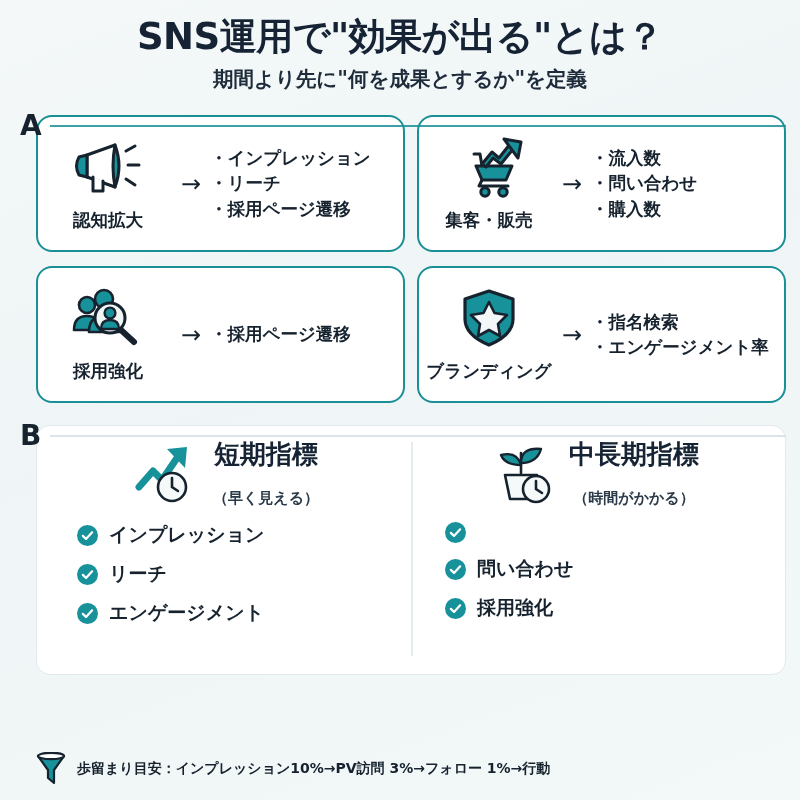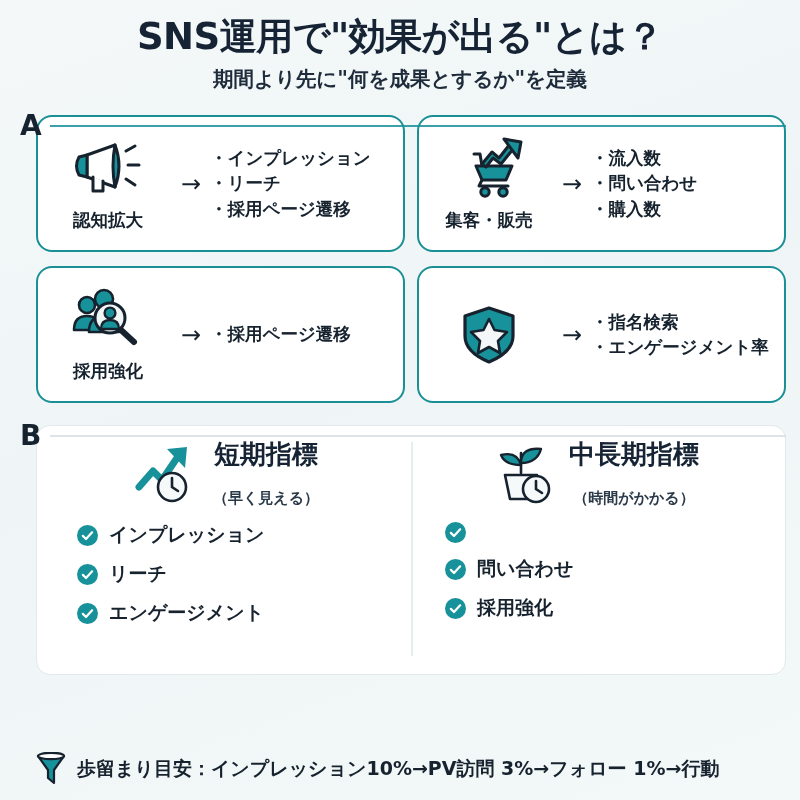--- a/index.html
+++ b/index.html
@@ -111,21 +111,21 @@
     display: flex; align-items: center; justify-content: center;
   }
   .check-text { font-size: 19px; font-weight: 800; color: #16222e; white-space: nowrap; }
 
   
   .footer {
     position: absolute; left: 36px; right: 14px; bottom: 14px;
     display: flex; align-items: center; gap: 11px;
   }
   .footer-icon { width: 30px; height: 34px; flex: 0 0 30px; }
-  .footer-text { font-size: 19px; font-weight: 800; color: #16222e; white-space: nowrap; }
+  .footer-text { font-size: 14px; font-weight: 800; color: #16222e; white-space: nowrap; }
 </style>
 </head>
 <body>
 
 <div class="header">
   <div class="title">SNS運用で"効果が出る"とは？</div>
   <div class="subtitle">期間より先に"何を成果とするか"を定義</div>
 </div>
 
 <div class="section">
@@ -215,20 +215,21 @@
     </div>
 
     <div class="card">
       <div class="card-left">
         <div class="card-icon">
           <svg width="62" height="62" viewBox="0 0 62 62">
             <path d="M31 4 L55 12 L55 32 Q55 48 31 58 Q7 48 7 32 L7 12 Z" fill="#17929a" stroke="#16222e" stroke-width="3.2" stroke-linejoin="round"></path>
             <path d="M31 15 L36.5 26 L49 28 L40 37 L42 49 L31 43 L20 49 L22 37 L13 28 L25.5 26 Z" fill="#f3f7f8" stroke="#16222e" stroke-width="2.6" stroke-linejoin="round"></path>
           </svg>
         </div>
+        <div class="card-label">ブランディング</div>
       </div>
       <div class="card-arrow">→</div>
       <ul class="card-bullets">
         <li>指名検索</li>
         <li>エンゲージメント率</li>
       </ul>
     </div>
 
   </div>
 </div>

